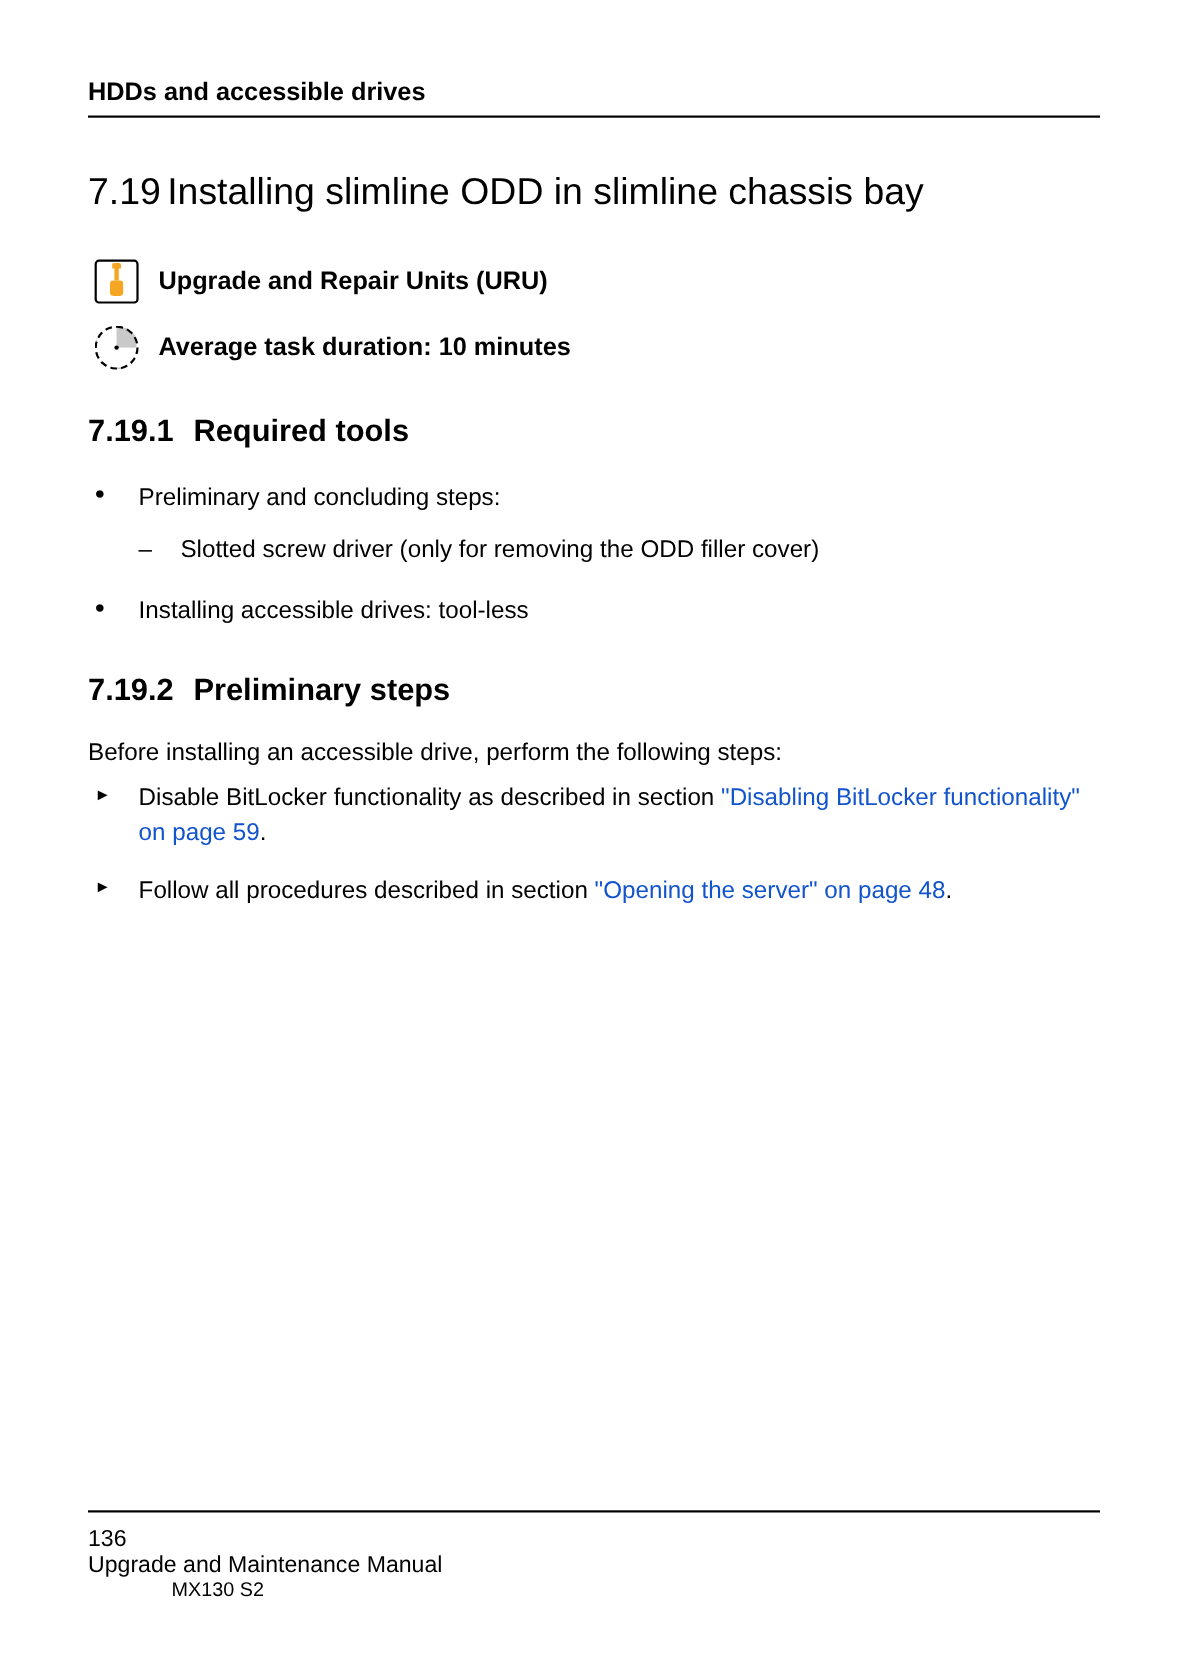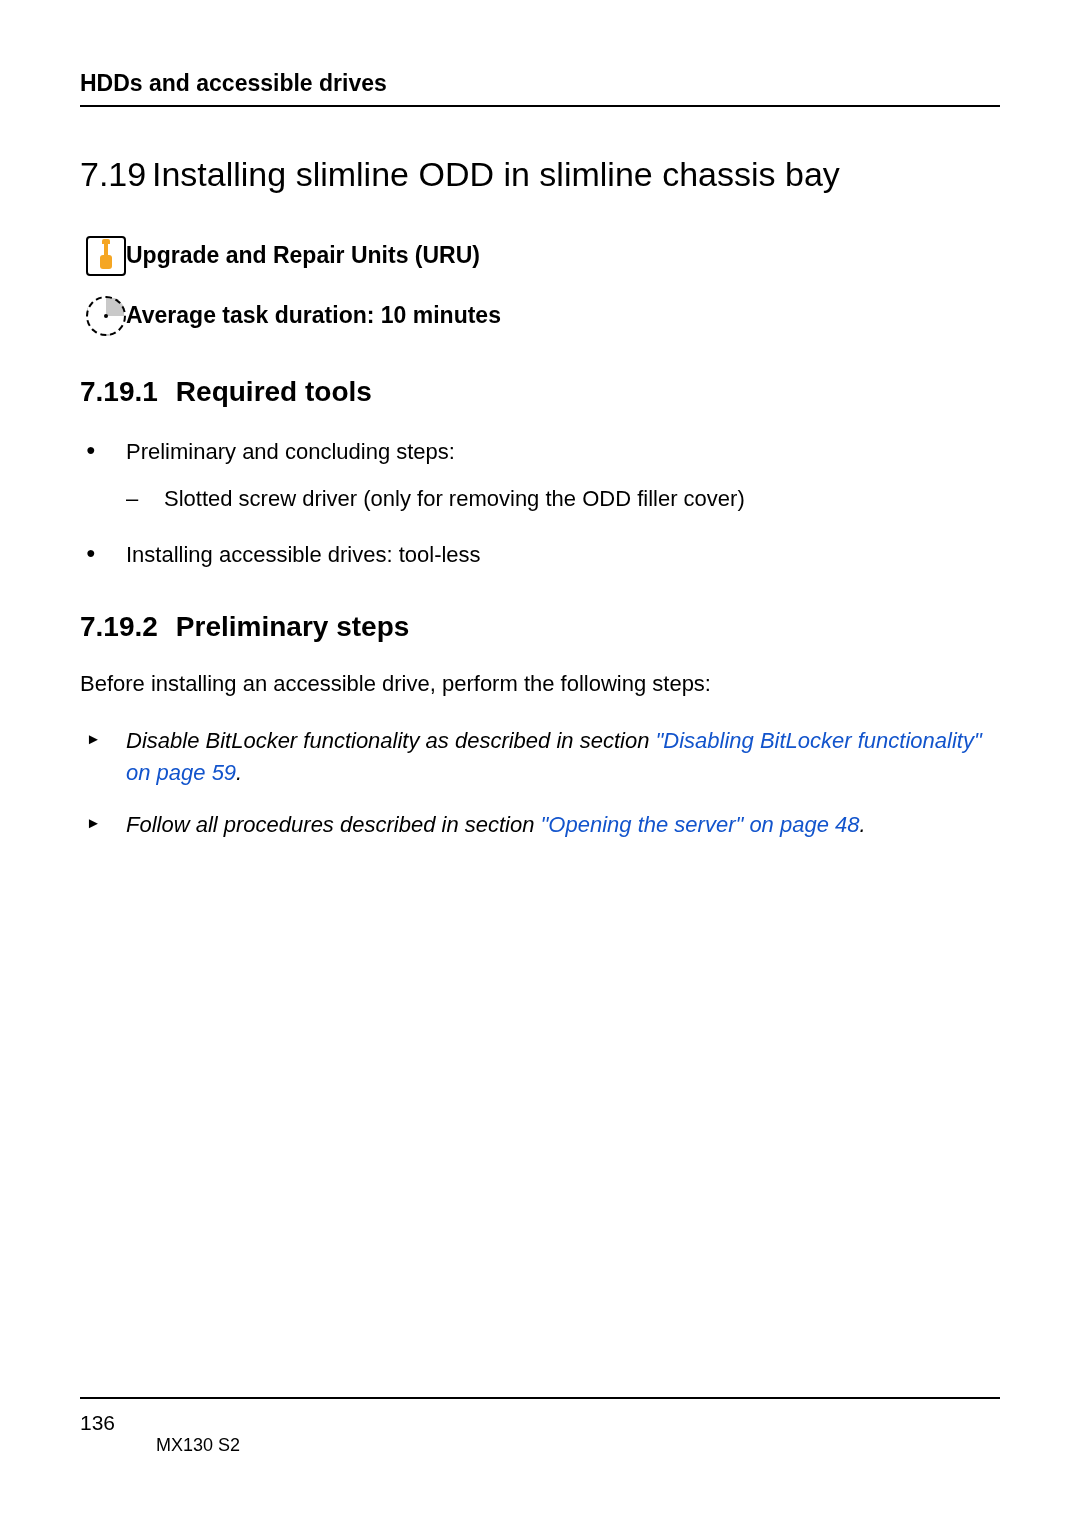--- a/index.html
+++ b/index.html
@@ -3,21 +3,21 @@
 <meta charset="utf-8">
 <style>
   * { box-sizing: border-box; margin: 0; padding: 0; }
   html, body { width: 1080px; height: 1526px; background: #ffffff; font-family: Arial, Helvetica, sans-serif; color: #000; }
   .page { position: relative; width: 1080px; height: 1506px; padding: 70px 80px 60px 80px; }
   .running-head { font-weight: bold; font-size: 23px; margin-bottom: 8px; }
   .rule { border: none; border-top: 2px solid #000; margin: 0; }
   .h1 { font-weight: normal; font-size: 34px; line-height: 1.25; margin-top: 46px; display: flex; }
   .h1 .num { width: 72px; flex: 0 0 72px; }
   .h1 .title { flex: 1; }
-  .info-row { display: flex; align-items: center; margin-top: 40px; margin-left: 6px; }
+  .info-row { display: flex; align-items: center; gap: 18px; margin-top: 40px; margin-left: 6px; }
   .info-row + .info-row { margin-top: 20px; }
   .info-label { font-weight: bold; font-size: 23px; }
   .icon-box { width: 40px; height: 40px; border: 2px solid #000; border-radius: 4px; display: flex; align-items: center; justify-content: center; }
   .screwdriver { position: relative; width: 20px; height: 26px; }
   .screwdriver .shaft { position: absolute; left: 8px; top: 0; width: 4px; height: 12px; background: #f5a623; }
   .screwdriver .tip { position: absolute; left: 6px; top: -4px; width: 8px; height: 5px; background: #f5a623; border-radius: 2px 2px 0 0; }
   .screwdriver .handle { position: absolute; left: 4px; top: 12px; width: 12px; height: 14px; background: #f5a623; border-radius: 3px; }
   .clock { width: 40px; height: 40px; border: 2px dashed #000; border-radius: 50%; position: relative; background:
       conic-gradient(#c9c9c9 0deg 90deg, transparent 90deg 360deg);
   }
@@ -25,21 +25,21 @@
   .h2 { font-weight: bold; font-size: 28px; margin-top: 40px; display: flex; gap: 18px; }
   .h2 .num { }
   .body-text { font-size: 22px; line-height: 1.45; }
   .ul1 { list-style: none; margin-top: 28px; margin-left: 6px; }
   .ul1 > li { position: relative; padding-left: 40px; margin-bottom: 24px; }
   .ul1 > li::before { content: "●"; position: absolute; left: 0; top: 2px; font-size: 16px; }
   .ul2 { list-style: none; margin-top: 16px; }
   .ul2 > li { position: relative; padding-left: 38px; }
   .ul2 > li::before { content: "–"; position: absolute; left: 0; top: 0; font-size: 22px; }
   .para { font-size: 22px; margin-top: 28px; }
-  .ol-arrow { list-style: none; margin-top: 28px; margin-left: 6px; font-style: italic; }
+  .ol-arrow { list-style: none; margin-top: 12px; margin-left: 6px; }
   .ol-arrow > li { position: relative; padding-left: 40px; margin-bottom: 20px; font-size: 22px; line-height: 1.45; }
   .ol-arrow > li::before { content: "►"; position: absolute; left: 0; top: 3px; font-size: 15px; }
   .link { color: #1254cc; }
   .footer { position: absolute; left: 80px; right: 80px; bottom: 50px; }
   .footer-rule { border: none; border-top: 2px solid #000; margin-bottom: 12px; }
   .footer-row { display: flex; align-items: baseline; font-size: 21px; flex-direction: column; }
   .footer-row .pnum { width: 120px; }
   .footer-row .center { flex: 1; text-align: center; }
   .footer-row .right { width: 160px; text-align: right; font-size: 18px; }
 </style>
@@ -102,17 +102,18 @@
     </li>
     <li>
       <span>Follow all procedures described in section </span><span class="link">"Opening the server" on page 48</span><span>.</span>
     </li>
   </ul>
 
   <div class="footer">
     <hr class="footer-rule">
     <div class="footer-row">
       <span class="pnum">136</span>
+      <span class="center">Upgrade and Maintenance Manual</span>
       <span class="right">MX130 S2</span>
     </div>
   </div>
 
 </div>
 
 </body></html>

